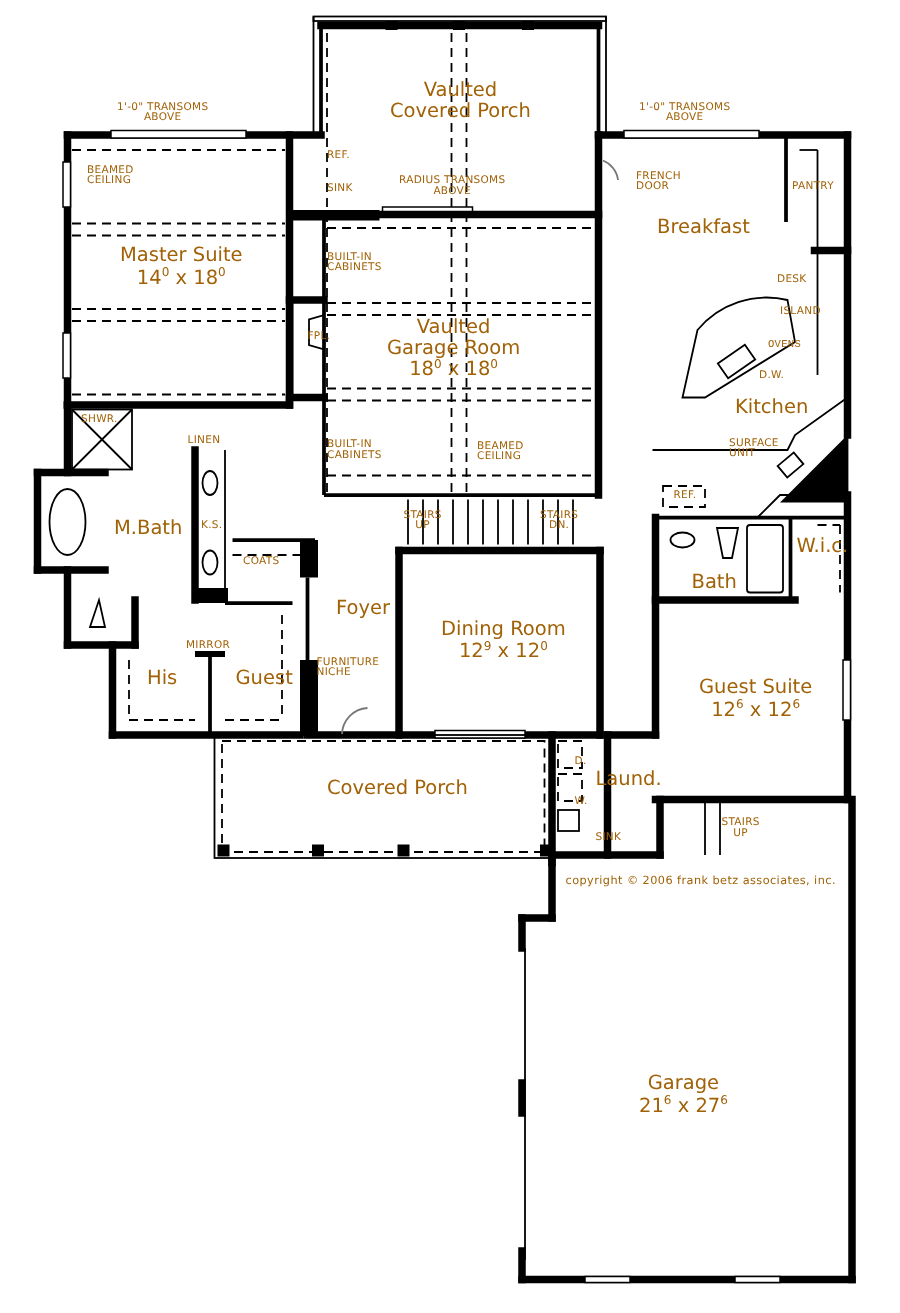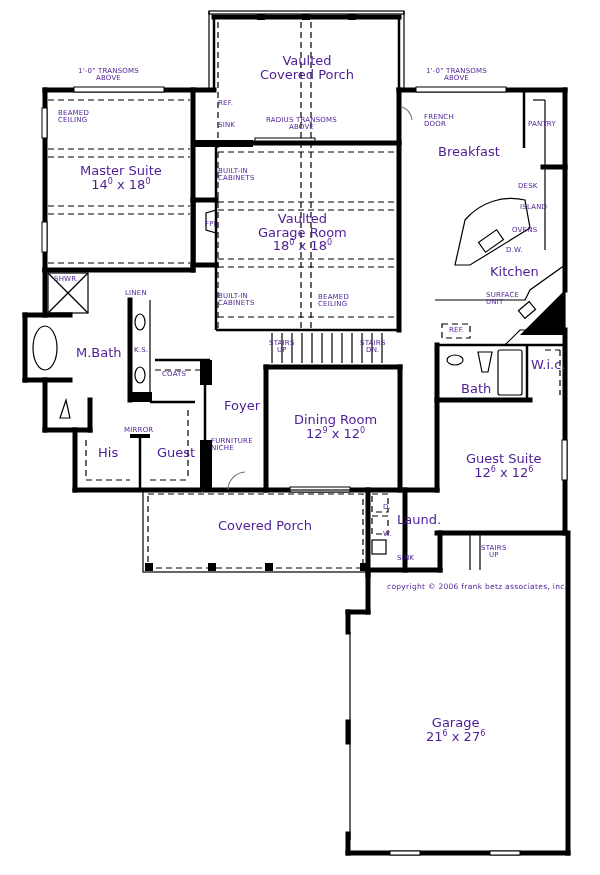--- a/index.html
+++ b/index.html
@@ -5,21 +5,21 @@
   html, body { margin: 0; padding: 0; background: #ffffff; }
   body { width: 600px; height: 875px; overflow: hidden; position: relative; font-family: "DejaVu Sans", sans-serif; }
   #plan { position: absolute; left: 0; top: 0; width: 600px; height: 875px; }
   .wall { stroke: #000; stroke-width: 5; fill: none; stroke-linecap: square; }
   .wall-thin { stroke: #000; stroke-width: 2.5; fill: none; }
   .line { stroke: #000; stroke-width: 1.2; fill: none; }
   .dash { stroke: #000; stroke-width: 1.2; fill: none; stroke-dasharray: 6 4; }
   .window { stroke: #000; stroke-width: 1; fill: #fff; }
   .door { stroke: #777; stroke-width: 1.2; fill: none; }
   .solid { fill: #000; }
-  .lbl { position: absolute; font-family: "DejaVu Sans", sans-serif; color: #4c1d95; white-space: nowrap; line-height: 1.05; text-align: center; }
+  .lbl { position: absolute; font-family: "DejaVu Sans", sans-serif; color: #a16207; white-space: nowrap; line-height: 1.05; text-align: center; }
   .room { font-size: 13px; }
   .dim { font-size: 13px; }
   .dim sup { font-size: 8px; }
   .note { font-size: 7px; letter-spacing: 0.2px; }
   .copy { font-size: 7.5px; letter-spacing: 0.3px; }
 </style>
 </head>
 <body>
 
 <svg id="plan" viewBox="0 0 600 875" xmlns="http://www.w3.org/2000/svg">
@@ -247,21 +247,21 @@
 </div>
 
 <div class="lbl note" style="left:424px;top:114px;text-align:left;">
   <div>FRENCH</div>
   <div>DOOR</div>
 </div>
 <div class="lbl note" style="left:528px;top:121px;">PANTRY</div>
 <div class="lbl room" style="left:438px;top:145px;">Breakfast</div>
 <div class="lbl note" style="left:518px;top:183px;">DESK</div>
 <div class="lbl note" style="left:477px;top:204px;padding-left:43px;">ISLAND</div>
-<div class="lbl note" style="left:512px;top:227px;">OVENS</div>
+<div class="lbl note" style="left:512px;top:227px;font-family:Liberation Mono, monospace;">OVENS</div>
 <div class="lbl note" style="left:506px;top:247px;">D.W.</div>
 <div class="lbl room" style="left:490px;top:265px;">Kitchen</div>
 <div class="lbl note" style="left:486px;top:292px;text-align:left;">
   <div>SURFACE</div>
   <div>UNIT</div>
 </div>
 <div class="lbl note" style="left:449px;top:327px;">REF.</div>
 
 <div class="lbl note" style="left:54px;top:276px;">SHWR.</div>
 <div class="lbl note" style="left:125px;top:290px;">LINEN</div>
@@ -300,18 +300,18 @@
 <div class="lbl room" style="left:218px;top:519px;">Covered Porch</div>
 <div class="lbl note" style="left:383px;top:504px;">D.</div>
 <div class="lbl note" style="left:383px;top:531px;">W.</div>
 <div class="lbl room" style="left:397px;top:513px;">Laund.</div>
 <div class="lbl note" style="left:397px;top:555px;">SINK</div>
 <div class="lbl note" style="left:481px;top:545px;">
   <div>STAIRS</div>
   <div>UP</div>
 </div>
 
-<div class="lbl copy" style="left:387px;top:583px;">copyright © 2006 frank betz associates, inc.</div>
+<div class="lbl copy" style="left:377px;top:583px;">copyright © 2006 frank betz associates, inc.</div>
 
 <div class="lbl room" style="left:426px;top:716px;">
   <div>Garage</div>
   <div class="dim"><span>21</span><sup>6</sup> x <span>27</span><sup>6</sup></div>
 </div>
 
 </body></html>

